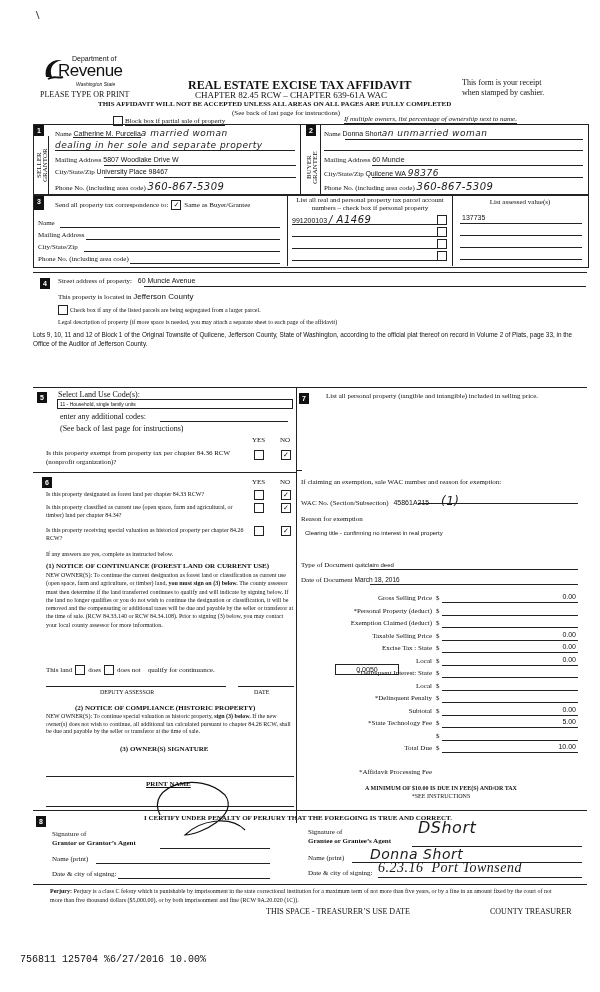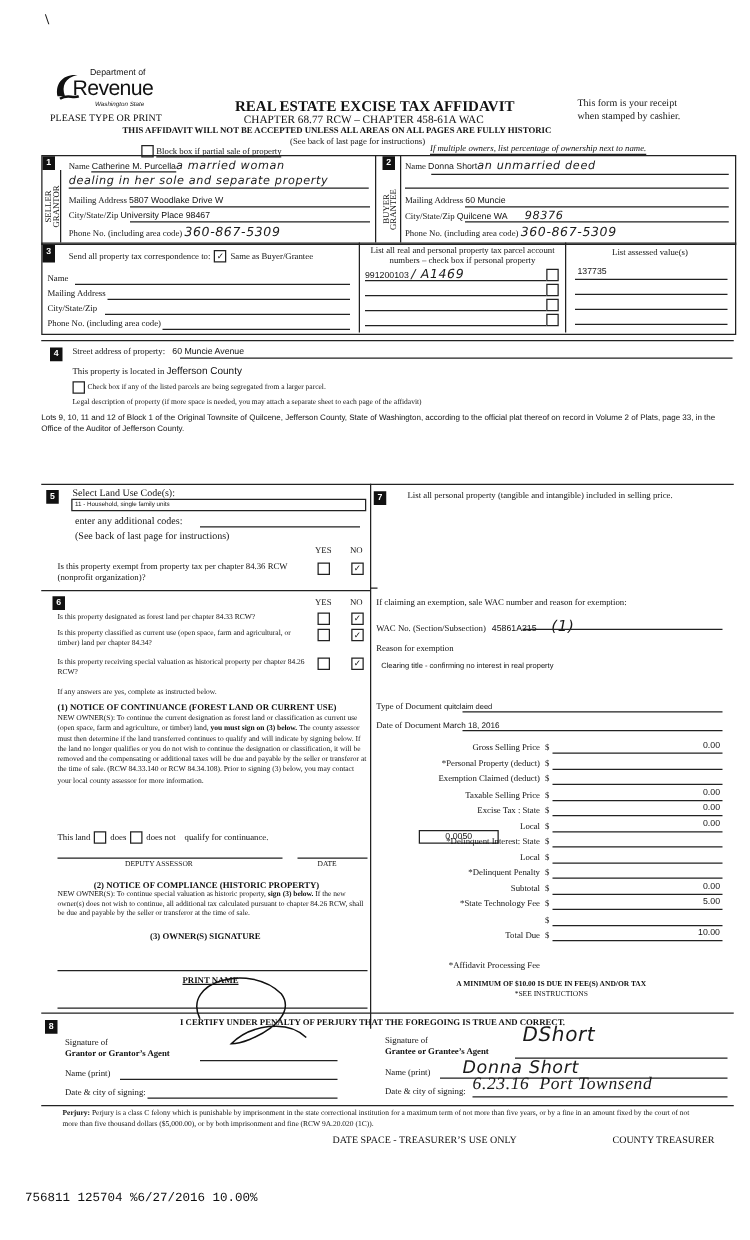--- a/index.html
+++ b/index.html
@@ -31,24 +31,24 @@
   <svg width="22" height="26" viewBox="0 0 22 26" style="position:absolute;left:0;top:2px;">
     <path d="M4 20 C2 10 8 2 20 3 C10 5 7 12 10 20 Z" fill="#111"></path>
     <path d="M6 22 C12 18 16 22 21 20" stroke="#111" stroke-width="2" fill="none"></path>
   </svg>
   <div class="abs sans" style="left:30px;top:0;font-size:7px;">Department of</div>
   <div class="abs sans" style="left:16px;top:6px;font-size:17px;letter-spacing:-0.5px;">Revenue</div>
   <div class="abs sans" style="left:34px;top:26px;font-size:5px;font-style:italic;">Washington State</div>
 </div>
 <div class="abs t8" style="left:40px;top:90px;">PLEASE TYPE OR PRINT</div>
 <div class="abs b" style="left:188px;top:78px;font-size:12px;">REAL ESTATE EXCISE TAX AFFIDAVIT</div>
-<div class="abs t9" style="left:195px;top:90px;">CHAPTER 68.77 RCW – CHAPTER 458-61A WAC</div>
+<div class="abs t9" style="left:195px;top:90px;">CHAPTER 82.45 RCW – CHAPTER 639-61A WAC</div>
 <div class="abs t8" style="left:462px;top:78px;">This form is your receipt</div>
 <div class="abs t8" style="left:462px;top:88px;">when stamped by cashier.</div>
-<div class="abs b t7" style="left:98px;top:100px;">THIS AFFIDAVIT WILL NOT BE ACCEPTED UNLESS ALL AREAS ON ALL PAGES ARE FULLY HISTORIC</div>
+<div class="abs b t7" style="left:98px;top:100px;">THIS AFFIDAVIT WILL NOT BE ACCEPTED UNLESS ALL AREAS ON ALL PAGES ARE FULLY COMPLETED</div>
 <div class="abs t7" style="left:232px;top:109px;">(See back of last page for instructions)</div>
 <div class="abs" style="left:113px;top:116px;display:flex;align-items:center;gap:2px;">
   <span class="chk"></span>
   <span class="t7 ul">Block box if partial sale of property</span>
 </div>
 <div class="abs t7 ul" style="left:344px;top:115px;font-style:italic;">If multiple owners, list percentage of ownership next to name.</div>
 
 <div class="abs box" style="left:33px;top:124px;width:554px;height:70px;"></div>
 <div class="abs vline" style="left:300px;top:124px;height:70px;"></div>
 
@@ -78,33 +78,33 @@
   <span class="hand" style="font-size:10px;">360-867-5309</span>
 </div>
 
 <div class="abs num" style="left:306px;top:125px;">2</div>
 <div class="abs vline" style="left:320px;top:124px;height:70px;"></div>
 <div class="abs vert serif" style="left:306px;top:145px;height:45px;line-height:6px;">
   <span>BUYER</span> <span>GRANTEE</span>
 </div>
 <div class="abs t7" style="left:324px;top:128px;width:260px;">
   <span>Name</span>
-  <span class="fill">Donna Short</span><span class="hand" style="font-size:9px;">an unmarried deed</span>
+  <span class="fill">Donna Short</span><span class="hand" style="font-size:9px;">an unmarried woman</span>
 </div>
 <div class="abs hline" style="left:345px;top:139px;width:238px;"></div>
 <div class="abs hline" style="left:324px;top:150px;width:259px;"></div>
 <div class="abs t7" style="left:324px;top:156px;">
   <span>Mailing Address</span>
   <span class="fill">60 Muncie</span>
 </div>
 <div class="abs hline" style="left:372px;top:165px;width:211px;"></div>
 <div class="abs t7" style="left:324px;top:168px;">
   <span>City/State/Zip</span>
   <span class="fill">Quilcene WA</span>
-  <span class="hand" style="font-size:9px;margin-left:12px;">98376</span>
+  <span class="hand" style="font-size:9px;">98376</span>
 </div>
 <div class="abs hline" style="left:372px;top:177px;width:211px;"></div>
 <div class="abs t7" style="left:324px;top:181px;">
   <span>Phone No. (including area code)</span>
   <span class="hand" style="font-size:10px;">360-867-5309</span>
 </div>
 
 <div class="abs box" style="left:33px;top:194px;width:554px;height:72px;"></div>
 <div class="abs num" style="left:34px;top:196px;height:14px;">3</div>
 <div class="abs t7" style="left:55px;top:200px;display:flex;align-items:center;gap:3px;">
@@ -328,15 +328,15 @@
 <div class="abs hand" style="left:370px;top:846px;font-size:14px;">Donna Short</div>
 <div class="abs hline" style="left:352px;top:862px;width:230px;"></div>
 <div class="abs t7" style="left:308px;top:869px;">Date &amp; city of signing:</div>
 <div class="abs hand" style="left:378px;top:860px;font-size:14px;white-space:pre;font-family:Liberation Serif, serif;">6.23.16  Port Townsend</div>
 <div class="abs hline" style="left:378px;top:877px;width:204px;"></div>
 
 <div class="abs hline" style="left:33px;top:884px;width:554px;"></div>
 <div class="abs t6" style="left:50px;top:887px;width:515px;line-height:8.5px;">
   <b>Perjury:</b><span> Perjury is a class C felony which is punishable by imprisonment in the state correctional institution for a maximum term of not more than five years, or by a fine in an amount fixed by the court of not more than five thousand dollars ($5,000.00), or by both imprisonment and fine (RCW 9A.20.020 (1C)).</span>
 </div>
-<div class="abs t8" style="left:266px;top:907px;">DATE SPACE - TREASURER’S USE ONLY</div>
+<div class="abs t8" style="left:266px;top:907px;">THIS SPACE - TREASURER’S USE DATE</div>
 <div class="abs t8" style="left:490px;top:907px;">COUNTY TREASURER</div>
 <div class="abs mono" style="left:20px;top:954px;font-size:10px;">756811 125704 %6/27/2016 10.00%</div>
 
 </body></html>

